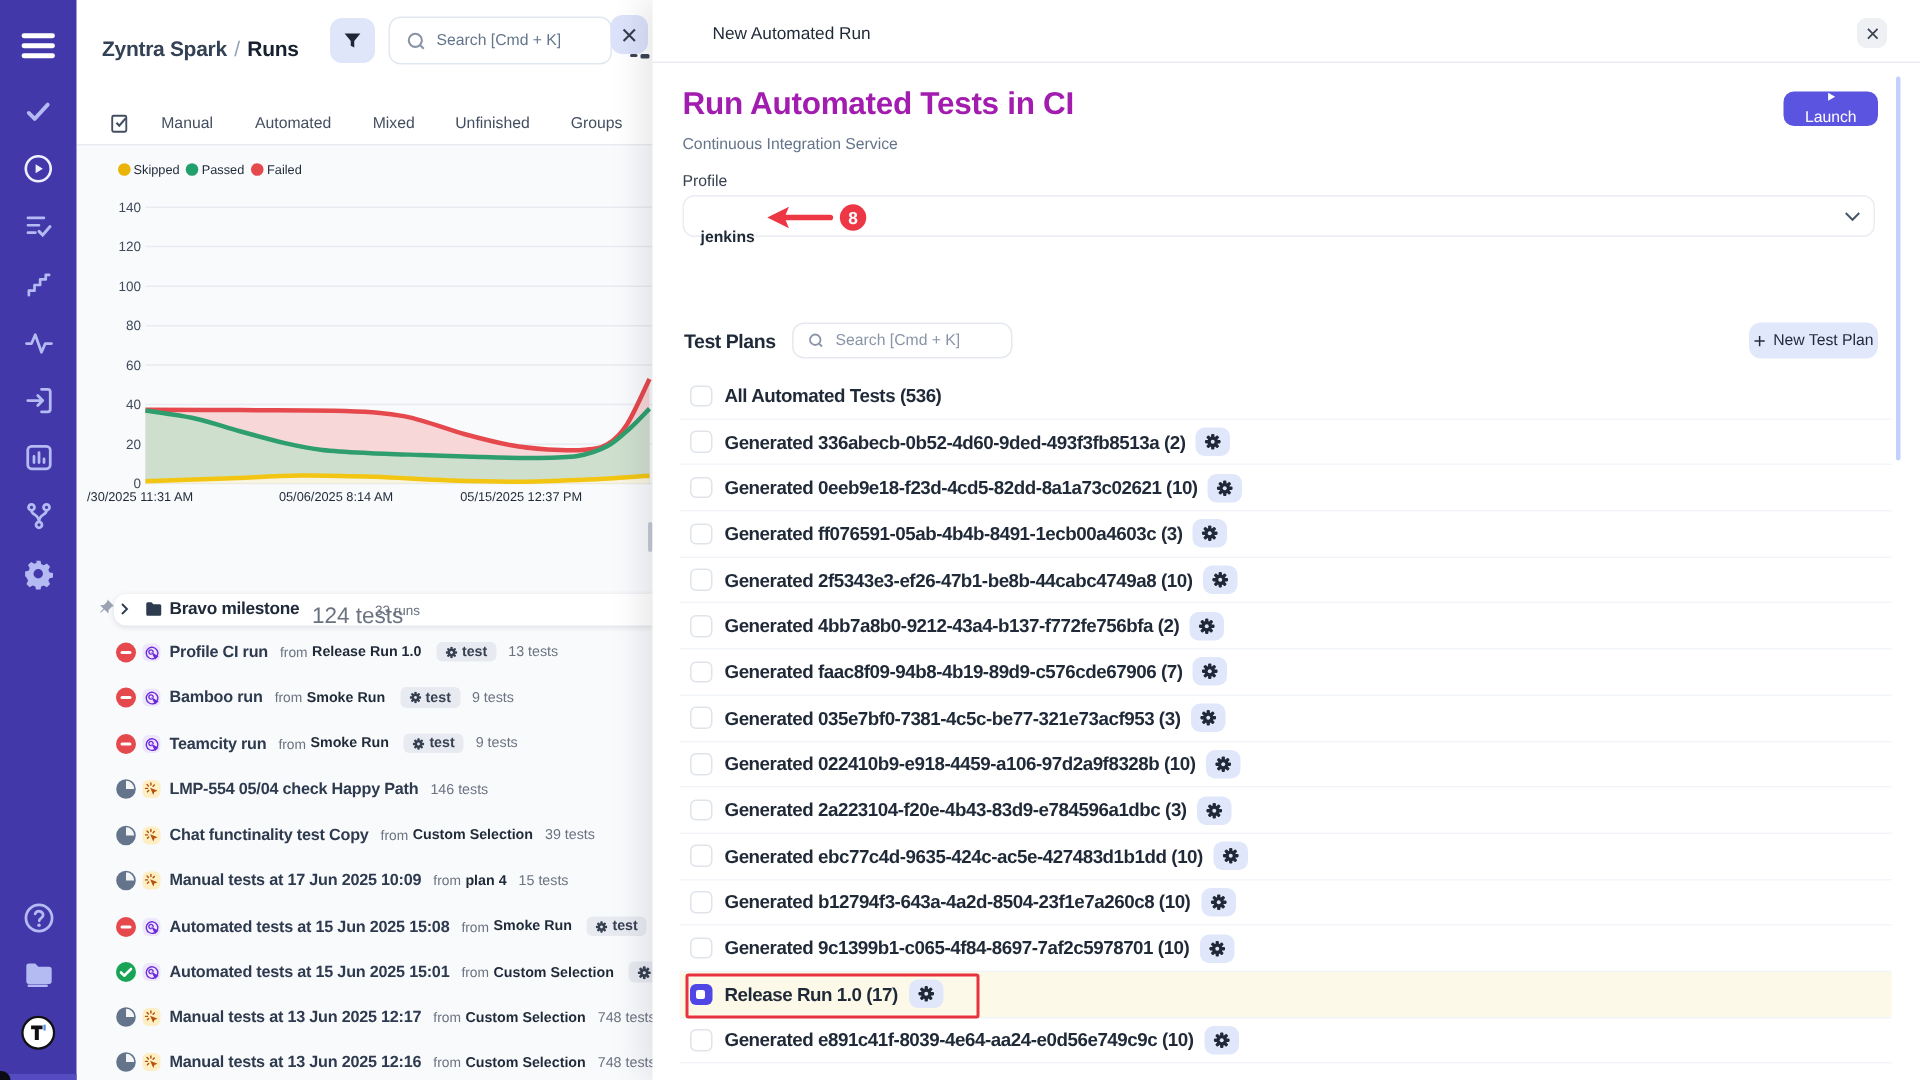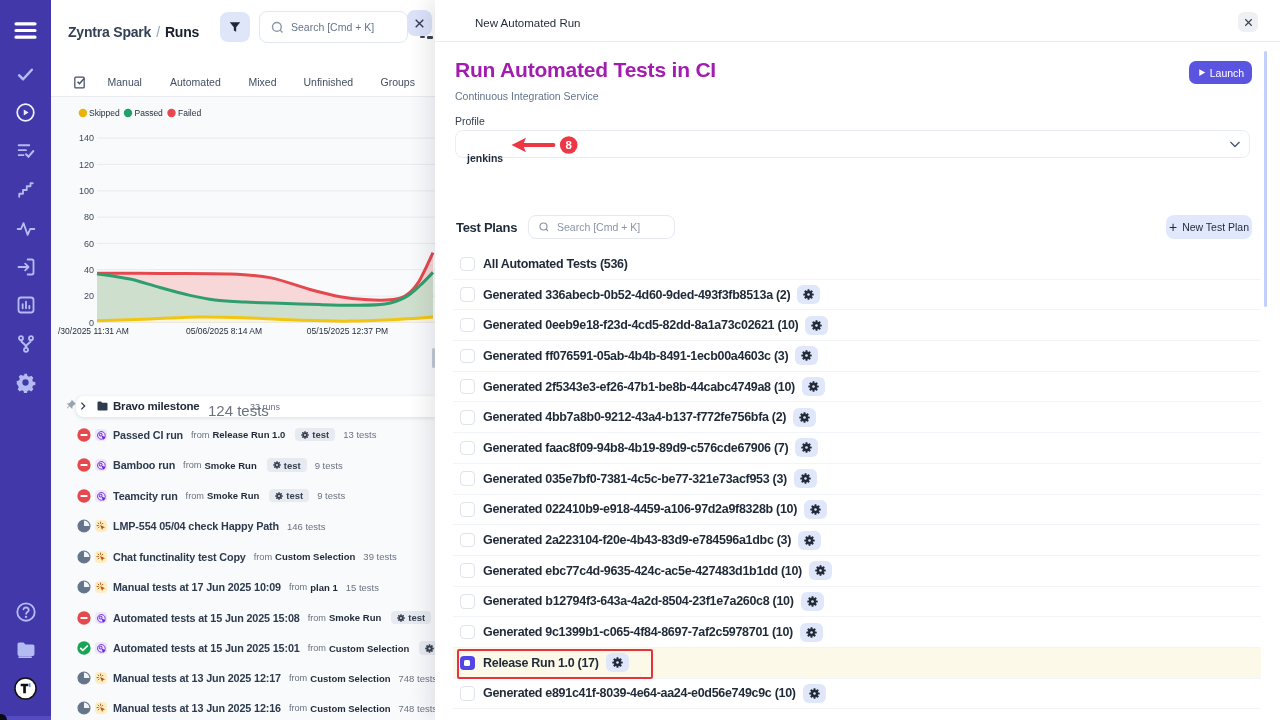--- a/index.html
+++ b/index.html
@@ -42,21 +42,21 @@
 
 #modal { left:435px; top:0; width:845px; height:720px; background:#fff; box-shadow:-7px 0 20px rgba(15,23,42,0.10); }
 #mhead { left:0; top:0; width:845px; height:42px; border-bottom:1px solid #e9edf2; }
 #mtitle { left:20px; top:17px; font-size:11.5px; color:#1f2937;margin-left:20px; }
 #mclose { left:803px; top:12px; width:20px; height:20px; background:#eef0f4; border-radius:6px; display:flex; align-items:center; justify-content:center;}
 #h1 { left:20px; top:58px; font-size:21px; font-weight:bold; color:#a21caf; letter-spacing:-0.2px;}
 #sub { left:20px; top:90px; font-size:10.5px; color:#64748b; }
 #plabel { left:20px; top:115px; font-size:10.5px; color:#374151; }
 #pselect { left:20px; top:130px; width:795px; height:28px; border:1px solid #e9edf2; border-radius:8px; background:#fff; }
 #jenkins { left:32px; top:138.5px; font-size:10.5px; font-weight:bold; color:#1f2937;margin-top:13px; }
-#launch { left:754px; top:61px; width:63px; height:23px; background:#5b54e0; border-radius:7px; color:#fff; font-size:10.5px; display:flex; align-items:center; justify-content:center; gap:4px; white-space:nowrap;}
+#launch { left:754px; top:61px; width:63px; height:23px; background:#5b54e0; border-radius:7px; color:#fff; font-size:10.5px; display:flex; align-items:center; justify-content:center; gap:4px; white-space:nowrap;flex-direction:column;}
 #tplans { left:21px; top:219.5px; font-size:13px; font-weight:bold; color:#1f2937; letter-spacing:-0.3px;}
 #msearch { left:93px; top:215px; width:147px; height:24px; border:1px solid #e5e9ef; border-radius:8px; display:flex; align-items:center; padding-left:9px; color:#8a94a6; font-size:10.5px;}
 #newplan { left:731px; top:215px; width:86px; height:24px; background:#e2e8fc; border-radius:8px; display:flex; align-items:center; justify-content:center; font-size:10.5px; color:#1f2937; white-space:nowrap;}
 #rows { left:18px; top:249px; width:808px; }
 .rrow { position:relative; height:30.7px; display:flex; align-items:center; border-bottom:1px solid #f1f5f9; padding-left:7px;}
 .cb { flex:none; width:14.5px; height:14.5px; border:1.5px solid #dfe3ea; border-radius:4px; background:#fff; margin-right:8.5px;}
 .cb.on { border:none; background:#4f46e5; position:relative; }
 .cb.on::after { content:""; position:absolute; left:4.25px; top:4.25px; width:6px; height:6px; background:#fff; border-radius:1.5px;}
 .rlbl { font-weight:bold; font-size:12.5px; color:#1f2937; letter-spacing:-0.3px; white-space:nowrap;}
 .gchip { margin-left:7px; width:23px; height:19px; background:#e0e7fb; border-radius:6px; display:flex; align-items:center; justify-content:center;}
@@ -154,21 +154,21 @@
           <circle cx="12" cy="12" r="10" fill="#e5484d"></circle>
           <rect x="6.5" y="10.4" width="11" height="3.2" rx="1.6" fill="#fff"></rect>
         </svg></span>
       <span class="ticon auto">
         <svg width="10" height="10" viewBox="0 0 24 24">
           <path d="M17.4 20.9A9.2 9.2 0 1 1 20.9 17.4" fill="none" stroke="#6d28d9" stroke-width="2.2"></path>
           <path d="M12.4 14.4A3.4 3.4 0 1 1 14.4 12.4" fill="none" stroke="#6d28d9" stroke-width="2.2"></path>
           <path d="M11.3 11.3l11.9 6.5-5.4 5.4z" fill="#6d28d9"></path>
         </svg>
       </span>
-      <span class="ltitle">Passed CI run</span>
+      <span class="ltitle">Profile CI run</span>
       <span class="lfrom">from</span>
       <span class="lplan">Release Run 1.0</span>
       <span class="lchip"><svg width="8" height="8" viewBox="0 0 16 16">
           <g fill="#374151">
             <circle cx="8" cy="8" r="5"></circle>
             <rect x="6.4" y="0.4" width="3.2" height="4.2" rx="1" transform="rotate(0,8,8)"></rect>
             <rect x="6.4" y="0.4" width="3.2" height="4.2" rx="1" transform="rotate(45,8,8)"></rect>
             <rect x="6.4" y="0.4" width="3.2" height="4.2" rx="1" transform="rotate(90,8,8)"></rect>
             <rect x="6.4" y="0.4" width="3.2" height="4.2" rx="1" transform="rotate(135,8,8)"></rect>
             <rect x="6.4" y="0.4" width="3.2" height="4.2" rx="1" transform="rotate(180,8,8)"></rect>
@@ -287,21 +287,21 @@
       <span class="ticon man">
         <svg width="10" height="10" viewBox="0 0 24 24">
           <path d="M9.8 9.8l11.9 5-5.1 1.8-1.8 5.1z" fill="#b45309"></path>
           <g stroke="#b45309" stroke-width="2.3" stroke-linecap="round" fill="none">
             <path d="M11 2.5v3.2M4.9 4.9l2.2 2.2M2.5 11h3.2M5.5 16.5l2-2M16.5 5.5l-2 2"></path>
           </g>
         </svg>
       </span>
       <span class="ltitle">Manual tests at 17 Jun 2025 10:09</span>
       <span class="lfrom">from</span>
-      <span class="lplan">plan 1</span>
+      <span class="lplan">plan 4</span>
       <span class="lcount">15 tests</span>
     </div>
 <div class="lrow" style="top:602.5px">
       <span class="sticon"><svg width="16" height="16" viewBox="0 0 24 24">
           <circle cx="12" cy="12" r="10" fill="#e5484d"></circle>
           <rect x="6.5" y="10.4" width="11" height="3.2" rx="1.6" fill="#fff"></rect>
         </svg></span>
       <span class="ticon auto">
         <svg width="10" height="10" viewBox="0 0 24 24">
           <path d="M17.4 20.9A9.2 9.2 0 1 1 20.9 17.4" fill="none" stroke="#6d28d9" stroke-width="2.2"></path>

